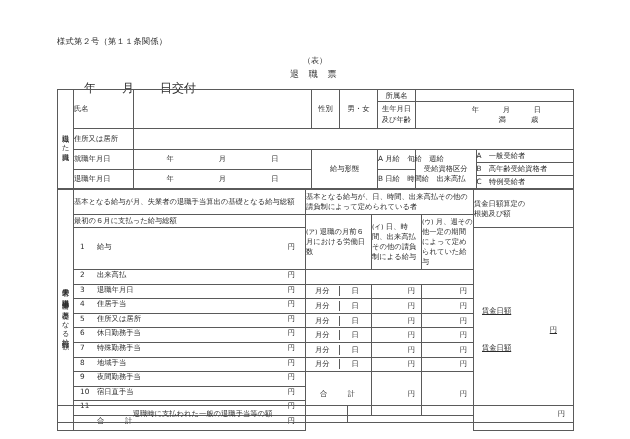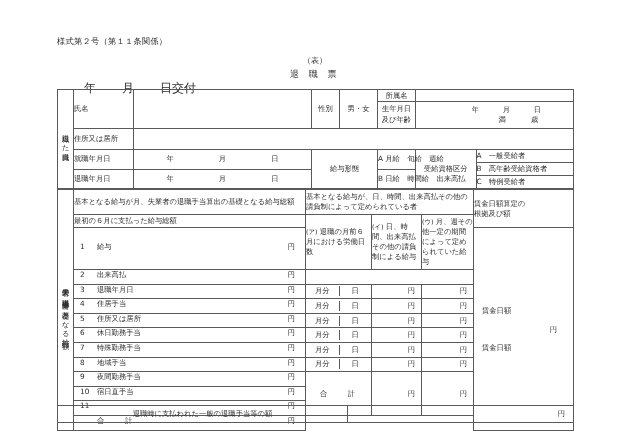--- a/index.html
+++ b/index.html
@@ -131,21 +131,21 @@
   }
   .list-row {
     display: flex;
     align-items: baseline;
     padding: 0 4px 0 6px;
     height: 13.6px;
   }
   .list-num { width: 17px; flex: none; }
   .list-name { flex: 1 1 auto; }
   .list-yen { flex: none; width: 34px; text-align: right; padding-right: 6px; }
-  .rate-line { padding: 1px 4px 0 4px; }
+  .rate-line { padding: 1px 4px 0 4px; text-decoration: underline; }
 </style>
 </head>
 <body>
 
 <div class="page">
 
   <div class="doc-no">様式第２号（第１１条関係）</div>
   <div class="omote">（表）</div>
   <div class="form-title">退 職 票</div>
 

